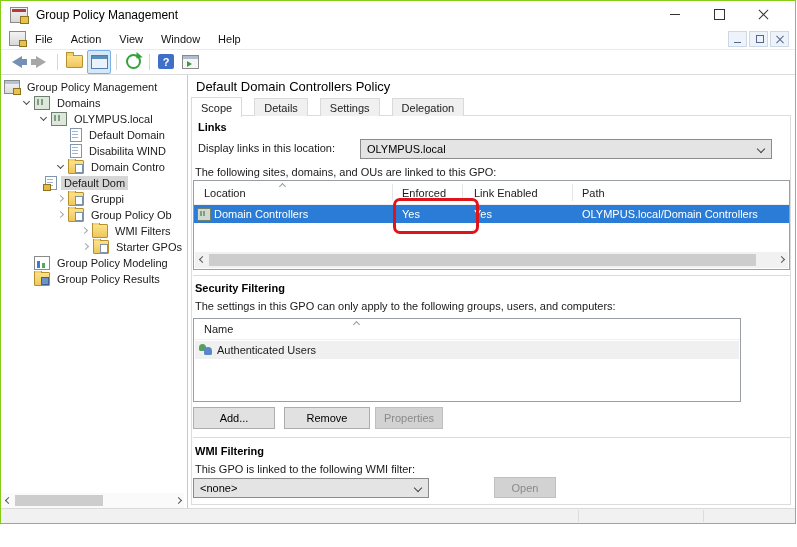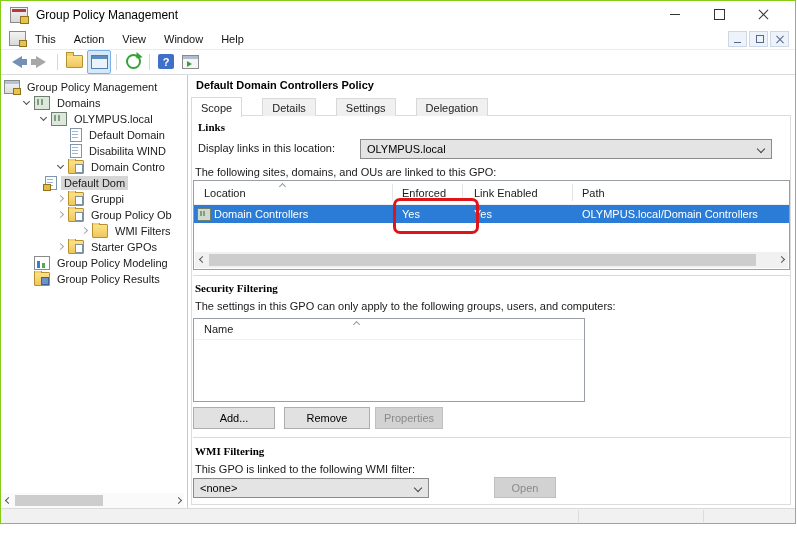--- a/index.html
+++ b/index.html
@@ -94,26 +94,26 @@
 
   
   .hscroll-left{position:absolute;left:1px;right:3px;bottom:1px;height:15px;background:#fafafa;}
   .sb-arrow{position:absolute;top:2px;width:10px;height:11px;}
   .sb-arrow::after{content:"";position:absolute;left:3px;top:3px;width:4px;height:4px;border-left:1px solid #555;border-bottom:1px solid #555;}
   .sb-arrow.left::after{transform:rotate(45deg);}
   .sb-arrow.right::after{transform:rotate(-135deg);}
   .hscroll-left .thumb{position:absolute;left:13px;top:2px;width:88px;height:11px;background:#cdcdcd;}
 
   
-  .rp-title{position:absolute;left:7px;top:4px;font-size:11px;font-weight:bold;color:#000;}
+  .rp-title{position:absolute;left:7px;top:4px;font-size:13px;font-weight:normal;color:#000;}
   .tabs{position:absolute;left:2px;top:23px;display:flex;z-index:2;}
-  .tab{height:16px;padding:1px 9px 0 9px;border:1px solid #d9d9d9;border-bottom:none;background:#f0f0f0;margin-right:20px;display:flex;align-items:center;color:#222;}
+  .tab{height:16px;padding:1px 9px 0 9px;border:1px solid #d9d9d9;border-bottom:none;background:#f0f0f0;margin-right:12px;display:flex;align-items:center;color:#222;}
   .tab.active{background:#fff;height:18px;margin-top:-1px;border-color:#d9d9d9;position:relative;z-index:3;}
   .tabpage{position:absolute;left:2px;top:40px;right:4px;bottom:4px;background:#fff;border:1px solid #dcdcdc;z-index:1;}
-  .sec-h{position:absolute;font-weight:bold;color:#000;font-family:Liberation Serif, serif;}
+  .sec-h{position:absolute;font-weight:bold;color:#000;}
   .sec-t{position:absolute;color:#1a1a1a;}
 
   .combo{position:absolute;height:20px;background:#e4e4e4;border:1px solid #8b8b8b;display:flex;align-items:center;padding:0 22px 0 6px;box-sizing:border-box;color:#000;}
   .combo .chev{position:absolute;right:7px;top:6px;width:5px;height:5px;border-right:1px solid #444;border-bottom:1px solid #444;transform:rotate(45deg);}
 
   
   .ltable{position:absolute;left:1px;top:64px;width:597px;height:90px;border:1px solid #999fa5;background:#fff;box-sizing:border-box;}
   .lt-head{position:absolute;left:0;top:0;right:0;height:23px;border-bottom:1px solid #f0f0f0;}
   .lt-col{position:absolute;top:6px;color:#1a1a1a;}
   .lt-div{position:absolute;top:3px;width:1px;height:17px;background:#e4e4e4;}
@@ -124,21 +124,21 @@
   .i-ou-sm{position:absolute;left:3px;top:3px;width:12px;height:11px;background:#cfd9cf;border:1px solid #6f806f;}
   .i-ou-sm::before{content:"";position:absolute;left:2px;top:2px;width:6px;height:5px;background:repeating-linear-gradient(90deg,#7fa07f 0 2px,transparent 2px 3px);}
   .lt-scroll{position:absolute;left:1px;right:1px;bottom:1px;height:16px;background:#f1f1f1;}
   .lt-scroll .thumb{position:absolute;left:14px;right:32px;top:2px;height:12px;background:#cdcdcd;}
   .lt-scroll .sb-arrow{top:2px;}
   .redbox{position:absolute;left:201px;top:82px;width:80px;height:30px;border:3px solid #df1418;border-radius:7px;z-index:5;}
 
   .rule{position:absolute;left:1px;width:597px;height:1px;background:#dadada;}
 
   
-  .seclist{position:absolute;left:1px;top:202px;width:392px;height:84px;border:1px solid #999fa5;background:#fff;box-sizing:border-box;}
+  .seclist{position:absolute;left:1px;top:202px;width:548px;height:84px;border:1px solid #999fa5;background:#fff;box-sizing:border-box;}
   .sl-head{position:absolute;left:0;top:0;right:0;height:20px;border-bottom:1px solid #f0f0f0;}
   .sl-row{position:absolute;left:1px;right:1px;top:22px;height:18px;background:#f0f0f0;color:#1a1a1a;}
   .i-users{position:absolute;left:4px;top:3px;width:14px;height:12px;}
   .i-users::before{content:"";position:absolute;left:0;top:0;width:7px;height:7px;border-radius:50% 50% 20% 20%;background:#57a05c;}
   .i-users::after{content:"";position:absolute;left:5px;top:3px;width:8px;height:8px;border-radius:50% 50% 20% 20%;background:#5b86c9;}
 
   .btn{position:absolute;height:22px;background:#e1e1e1;border:1px solid #adadad;display:flex;align-items:center;justify-content:center;color:#000;box-sizing:border-box;}
   .btn.disabled{background:#d2d2d2;border-color:#bfbfbf;color:#8a8a8a;}
 
   
@@ -161,21 +161,21 @@
           <div class="glyph-max"></div>
         </div>
       <div class="cap">
           <div class="glyph-close"></div>
         </div>
     </div>
   </div>
 
   <div class="menubar">
     <div class="menu-icon"></div>
-    <div class="menu-item">This</div>
+    <div class="menu-item">File</div>
     <div class="menu-item">Action</div>
     <div class="menu-item">View</div>
     <div class="menu-item">Window</div>
     <div class="menu-item">Help</div>
     <div class="mdi-btns">
       <div class="mdi">
           <div class="mdi-min-g"></div>
         </div>
       <div class="mdi">
           <div class="mdi-rest-g"></div>
@@ -273,21 +273,21 @@
           <span class="ico i-folder pg"></span>
           <span class="tlabel">Group Policy Ob</span>
         </div>
 
         <div class="trow" style="padding-left:77px">
           <span class="exp closed"></span>
           <span class="ico i-folder"></span>
           <span class="tlabel">WMI Filters</span>
         </div>
 
-        <div class="trow" style="padding-left:53px">
+        <div class="trow" style="padding-left:78px">
           <span class="exp closed"></span>
           <span class="ico i-folder pg"></span>
           <span class="tlabel">Starter GPOs</span>
         </div>
 
 
         <div class="trow" style="padding-left:19px">
           <span class="slot"></span>
           <span class="ico i-chart"></span>
           <span class="tlabel">Group Policy Modeling</span>
@@ -358,20 +358,24 @@
         <div class="rule" style="top:159px"></div>
 
         <div class="sec-h" style="left:3px;top:166px">Security Filtering</div>
         <div class="sec-t" style="left:3px;top:184px">The settings in this GPO can only apply to the following groups, users, and computers:</div>
 
         <div class="seclist">
           <div class="sl-head">
             <div class="sortup" style="left:160px"></div>
             <div class="lt-col" style="left:10px;top:4px">Name</div>
           </div>
+          <div class="sl-row">
+            <div class="i-users"></div>
+            <div class="lt-cell" style="left:22px">Authenticated Users</div>
+          </div>
         </div>
 
         <div class="btn" style="left:1px;top:291px;width:82px">Add...</div>
         <div class="btn" style="left:92px;top:291px;width:86px">Remove</div>
         <div class="btn disabled" style="left:183px;top:291px;width:68px">Properties</div>
 
         <div class="rule" style="top:321px"></div>
 
         <div class="sec-h" style="left:3px;top:329px">WMI Filtering</div>
         <div class="sec-t" style="left:3px;top:347px">This GPO is linked to the following WMI filter:</div>

